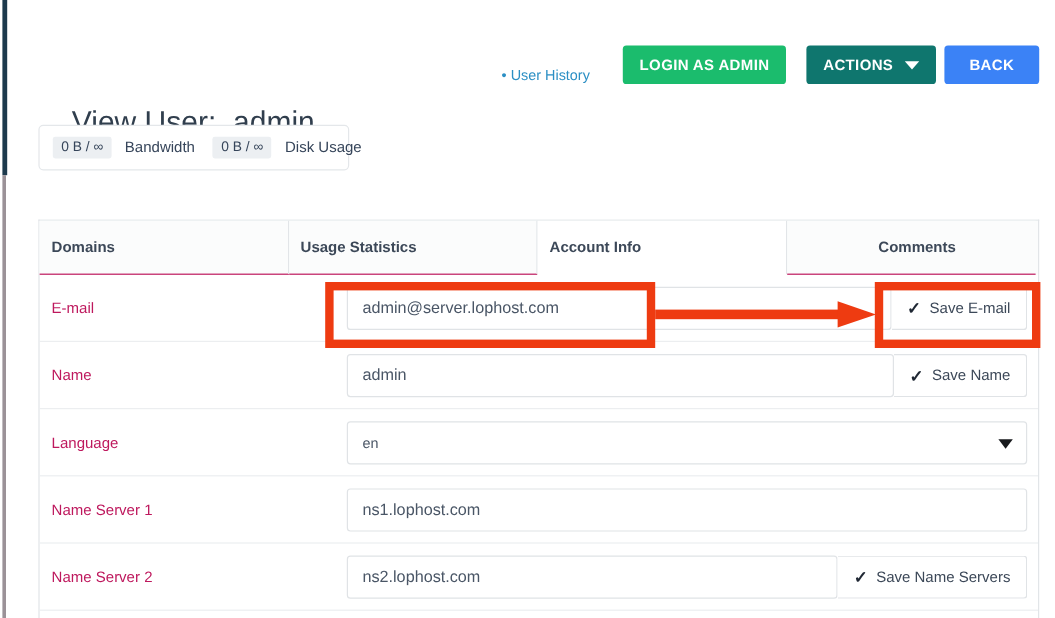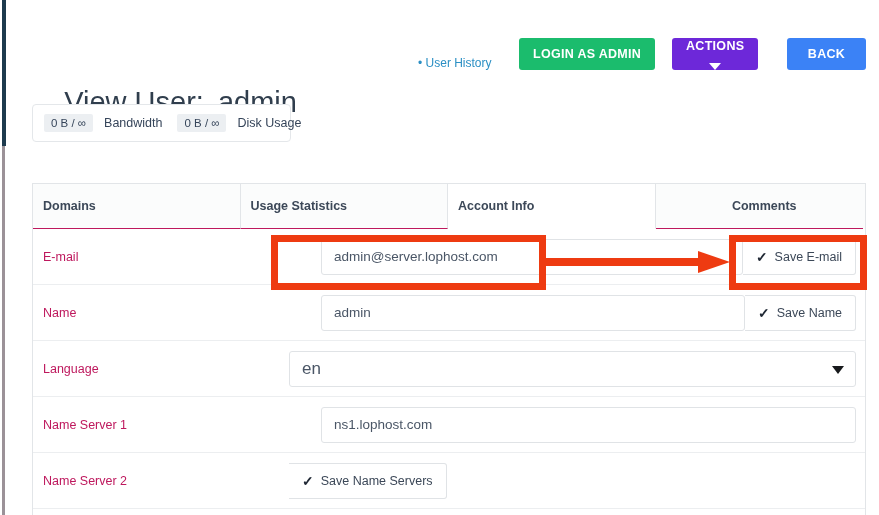--- a/index.html
+++ b/index.html
@@ -30,21 +30,21 @@
 
   
   .page-header {
     position: absolute;
     left: 32px; top: 30px;
     width: 834px; height: 52px;
   }
   .page-title {
     position: absolute;
     left: 0; top: 0;
-    font-size: 29px;
+    font-size: 25px;
     font-weight: 400;
     color: #303e4d;
     white-space: pre;
     line-height: 48px;
   }
   .page-title .ptl { letter-spacing: 0px; }
   .page-title .ptv { margin-left: 14px; }
 
   .user-history {
     position: absolute;
@@ -68,21 +68,21 @@
     font-weight: bold;
     letter-spacing: 0.3px;
     cursor: pointer;
     font-family: "Liberation Sans", sans-serif;
     display: flex;
     align-items: center;
     justify-content: center;
     padding: 0 14px;
   }
   .btn-login { left: 487px; background: #1bbc6d; }
-  .btn-actions { left: 640px; background: #6d28d9; gap: 10px; flex-direction: column; }
+  .btn-actions { left: 640px; background: #0f766e; gap: 10px; }
   .btn-back { left: 755px; background: #3b82f6; width: 79px; }
   .caret-down {
     display: inline-block;
     width: 0; height: 0;
     border-left: 6px solid transparent;
     border-right: 6px solid transparent;
     border-top: 7px solid #ffffff;
   }
 
   
@@ -170,21 +170,20 @@
     flex: 1 1 auto;
     border: 1px solid #e0e3e6;
     border-radius: 3px;
     background: #ffffff;
     font-size: 13.5px;
     color: #4a5666;
     padding: 0 12px;
     font-family: "Liberation Sans", sans-serif;
     outline: none;
     height: 36px;
-    margin-left: 32px;
   }
   .field::placeholder { color: #a8b0b8; }
   .addon-btn {
     flex: 0 0 auto;
     border: 1px solid #e0e3e6;
     border-left: none;
     border-radius: 0 3px 3px 0;
     background: #ffffff;
     font-size: 12.5px;
     color: #3c4858;
@@ -199,21 +198,21 @@
   }
   .check-icon { font-size: 14px; color: #1f2733; font-weight: bold; line-height: 1; }
 
   .select-wrap { position: relative; flex: 1 1 auto; }
   .select-field {
     width: 100%;
     height: 36px;
     border: 1px solid #e0e3e6;
     border-radius: 3px;
     background: #ffffff;
-    font-size: 17px;
+    font-size: 12px;
     color: #4a5666;
     padding: 0 30px 0 12px;
     font-family: "Liberation Sans", sans-serif;
     -webkit-appearance: none;
     appearance: none;
     outline: none;
     cursor: pointer;
   }
   .select-caret {
     position: absolute;
@@ -345,20 +344,21 @@
   <div class="form-row">
     <div class="row-label">Name Server 1</div>
     <div class="input-group">
       <input class="field" type="text" style="border-radius: 3px;" value="ns1.lophost.com">
     </div>
   </div>
 
   <div class="form-row">
     <div class="row-label">Name Server 2</div>
     <div class="input-group">
+      <input class="field" type="text" value="ns2.lophost.com" style="">
       <button class="addon-btn">
         <span class="check-icon">✓</span>
         <span>Save Name Servers</span>
       </button>
     </div>
   </div>
 
 </div>
 
 <div class="anno-box anno-box-input"></div>

